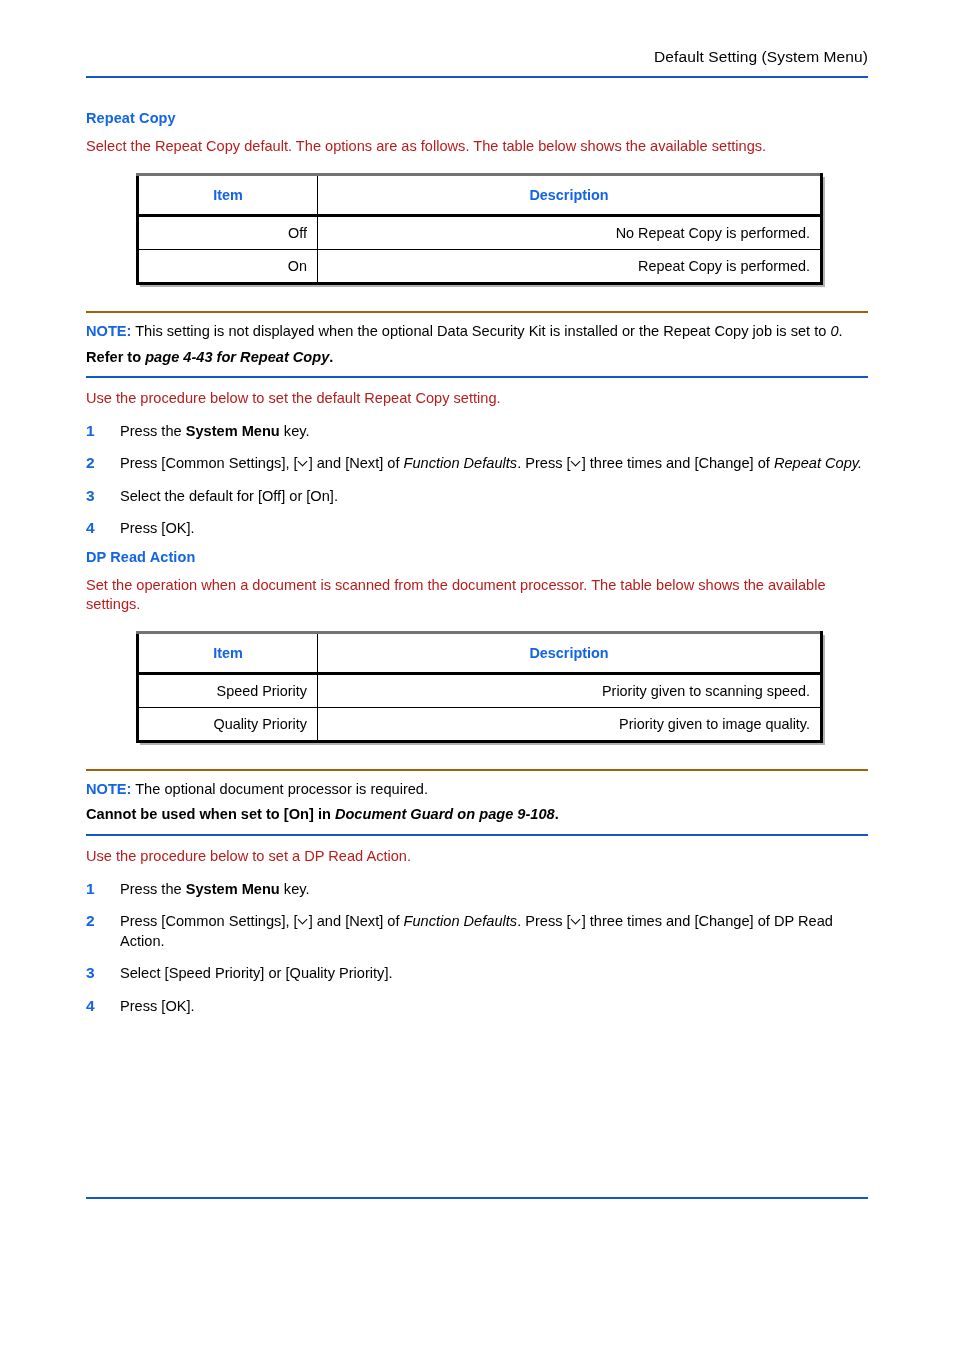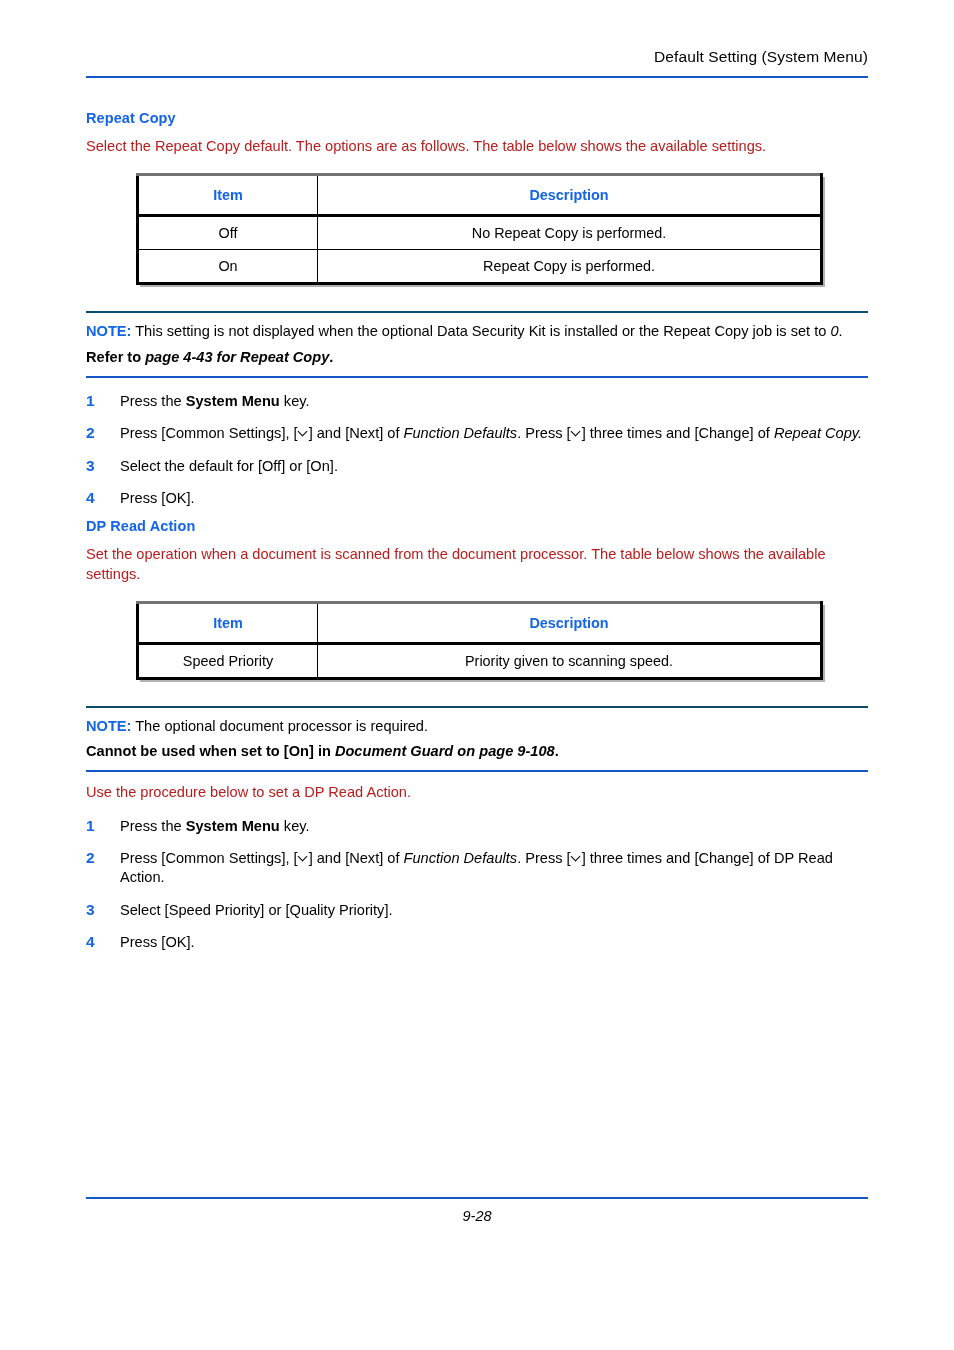--- a/index.html
+++ b/index.html
@@ -79,21 +79,21 @@
     box-shadow: 3px 3px 0 -1px rgba(0,0,0,0.30);
   }
   table.settings th,
   table.settings td {
     border-left: 1px solid #000;
     border-right: 1px solid #000;
     border-top: 1px solid #000;
     border-bottom: 1px solid #000;
     padding: 0 10px;
     font-size: 14.4px;
-    text-align: center;
+    text-align: right;
     vertical-align: middle;
   }
   table.settings thead th {
     height: 38px;
     color: #1464E6;
     font-weight: bold;
     text-align: center;
     border-bottom: 3px solid #000;
   }
   table.settings tbody td {
@@ -104,21 +104,21 @@
   table.settings tr > *:first-child { border-left: 3px solid #000; }
   table.settings tr > *:last-child  { border-right: 3px solid #000; }
   table.settings thead tr > * { border-top: 3px solid #737373; }
   table.settings tbody tr:last-child > * { border-bottom: 3px solid #000; }
   col.c-item { width: 180px; }
   col.c-desc { width: 504px; }
 
   
   .note-block {
     margin: 26px 0 0 0;
-    border-top: 2px solid #0c4a6e;
+    border-top: 2px solid #a16207;
     border-bottom: 2px solid #1458C8;
     padding: 9px 0 9px 0;
   }
   .note-block p {
     margin: 0;
     font-size: 14.6px;
     line-height: 1.32;
   }
   .note-block p + p { margin-top: 6px; font-weight: bold; }
   .note-label {
@@ -228,20 +228,21 @@
               <td>On</td>
               <td>Repeat Copy is performed.</td>
             </tr>
           </tbody>
         </table>
       </div>
       <div class="note-block">
         <p><span class="note-label">NOTE:</span><span> This setting is not displayed when the optional Data Security Kit is installed or the Repeat Copy job is set to </span><span class="ital">0</span><span>.</span></p>
         <p><span>Refer to </span><span class="ital">page 4-43 for Repeat Copy</span><span>.</span></p>
       </div>
+      <p class="body-text lead-in">Use the procedure below to set the default Repeat Copy setting.</p>
       <ol class="steps">
         <li><span class="num">1</span><span><span>Press the </span><span class="bold">System Menu</span><span> key.</span></span></li>
         <li><span class="num">2</span><span><span>Press [Common Settings], [</span><span class="chev"></span><span>] and [Next] of </span><span class="ital">Function Defaults</span><span>. Press [</span><span class="chev"></span><span>] three times and [Change] of </span><span class="ital">Repeat Copy.</span></span></li>
         <li><span class="num">3</span><span><span>Select the default for [Off] or [On].</span></span></li>
         <li><span class="num">4</span><span><span>Press [OK].</span></span></li>
       </ol>
       <h2 class="section-title">DP Read Action</h2>
       <p class="body-text">Set the operation when a document is scanned from the document processor. The table below shows the available settings.</p>
       <div class="tbl-wrap">
         <table class="settings">
@@ -253,32 +254,35 @@
             <tr>
               <th>Item</th>
               <th>Description</th>
             </tr>
           </thead>
           <tbody>
             <tr>
               <td>Speed Priority</td>
               <td>Priority given to scanning speed.</td>
             </tr>
+            <tr>
+              <td>Quality Priority</td>
+              <td>Priority given to image quality.</td>
+            </tr>
           </tbody>
         </table>
       </div>
       <div class="note-block">
         <p><span class="note-label">NOTE:</span><span> The optional document processor is required.</span></p>
         <p><span>Cannot be used when set to [On] in </span><span class="ital">Document Guard on page 9-108</span><span>.</span></p>
       </div>
       <p class="body-text lead-in">Use the procedure below to set a DP Read Action.</p>
       <ol class="steps">
         <li><span class="num">1</span><span><span>Press the </span><span class="bold">System Menu</span><span> key.</span></span></li>
         <li><span class="num">2</span><span><span>Press [Common Settings], [</span><span class="chev"></span><span>] and [Next] of </span><span class="ital">Function Defaults</span><span>. Press [</span><span class="chev"></span><span>] three times and [Change] of DP Read Action.</span></span></li>
         <li><span class="num">3</span><span><span>Select [Speed Priority] or [Quality Priority].</span></span></li>
         <li><span class="num">4</span><span><span>Press [OK].</span></span></li>
       </ol>
     </div>
 
   <div class="foot-rule"></div>
-  <div class="folio">9-28</div>
 
 </div>
 
 </body></html>

